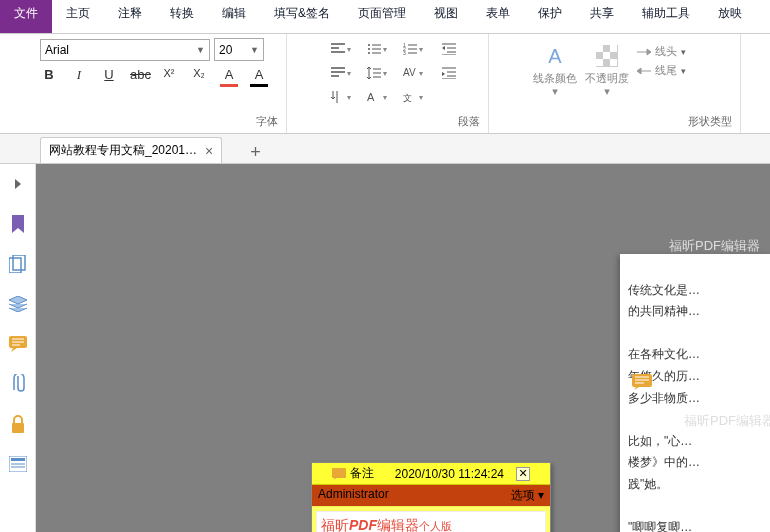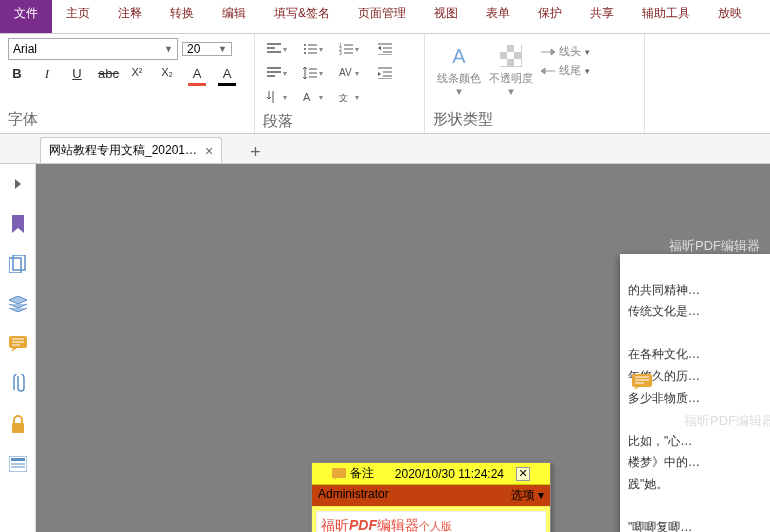--- a/index.html
+++ b/index.html
@@ -1,29 +1,29 @@
 <!DOCTYPE html>
 <html><head>
 <meta charset="utf-8">
 <style>
 * { margin: 0; padding: 0; box-sizing: border-box; font-family: "Microsoft YaHei", Arial, sans-serif; }
 body { width: 770px; height: 532px; overflow: hidden; background: #fff; position: relative; }
 
 
 .menubar { height: 34px; background: #fff; display: flex; border-bottom: 1px solid #ccc; font-size: 12px; }
-.menu-item { padding: 5px 14px; cursor: pointer; color: #7f1d1d; }
+.menu-item { padding: 5px 14px; cursor: pointer; color: #0f172a; }
 .menu-item.active { background: #7b2d8e; color: #fff; }
 
 
 .ribbon { height: 100px; background: #fff; border-bottom: 1px solid #ccc; display: flex; position: relative; }
-.ribbon-group { border-right: 1px solid #e0e0e0; padding: 4px 8px 2px 8px; display: flex; flex-direction: column; justify-content: space-between; }
-.ribbon-group-label { text-align: left; font-size: 15px; color: #666; padding-bottom: 2px; }
+.ribbon-group { border-right: 1px solid #e0e0e0; padding: 4px 8px 2px 8px; display: flex; flex-direction: column; justify-content: space-between; margin-left: 32px; }
+.ribbon-group-label { text-align: right; font-size: 11px; color: #666; padding-bottom: 2px; }
 .font-row1 { display: flex; gap: 4px; margin-bottom: 6px; align-items: center; }
 .font-select { width: 170px; height: 22px; border: 1px solid #aaa; font-size: 12px; padding: 0 4px; display: flex; align-items: center; justify-content: space-between; background: #fff; }
-.size-select { width: 50px; height: 14px; border: 1px solid #aaa; font-size: 12px; padding: 0 4px; display: flex; align-items: center; justify-content: space-between; background: #fff; }
+.size-select { width: 50px; height: 23px; border: 1px solid #aaa; font-size: 12px; padding: 0 4px; display: flex; align-items: center; justify-content: space-between; background: #fff; }
 .font-row2 { display: flex; gap: 12px; align-items: center; }
 .fmt-btn { width: 18px; height: 18px; font-size: 13px; text-align: center; cursor: pointer; color: #333; }
 .bold { font-weight: bold; }
 .italic { font-style: italic; font-family: serif; }
 .underline { text-decoration: underline; }
 .strike { text-decoration: line-through; }
 .sup { font-size: 11px; }
 .color-a { position: relative; }
 .color-a::after { content: ''; position: absolute; bottom: -2px; left: 0; right: 0; height: 3px; }
 .color-a.red::after { background: #e74c3c; }
@@ -301,22 +301,22 @@
   <div class="canvas">
 
     <div class="page">
       <div class="watermark" style="top:-20px;right:10px">福昕PDF编辑器</div>
       <div class="comment-icon"><svg width="20" height="16">
             <rect width="20" height="13" fill="#e8a838" rx="2"></rect>
             <path d="M4 13l-2 3 5-3" fill="#e8a838"></path>
             <path d="M3 3h14M3 6h14M3 9h9" stroke="#fff"></path>
           </svg></div>
       <p>&nbsp;</p>
+      <p>传统文化是…</p>
       <p>的共同精神…</p>
-      <p>传统文化是…</p>
       <p>&nbsp;</p>
       <p>在各种文化…</p>
       <p>年悠久的历…</p>
       <p>多少非物质…</p>
       <div class="watermark" style="top:155px;right:-5px">福昕PDF编辑器</div>
       <p>&nbsp;</p>
       <p>比如，"心…</p>
       <p>楼梦》中的…</p>
       <p>践"她。</p>
       <p>&nbsp;</p>

